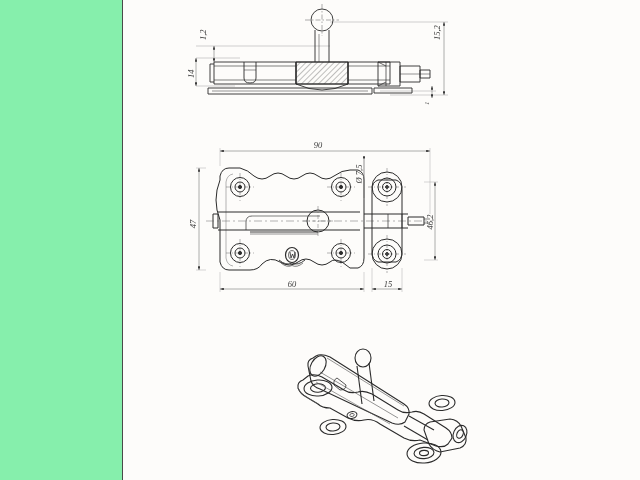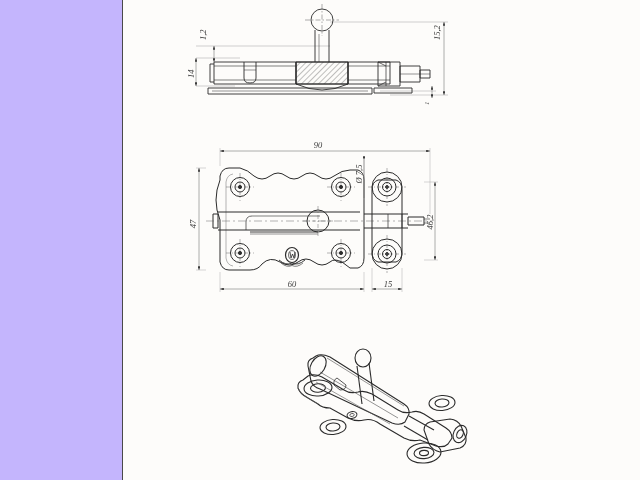--- a/index.html
+++ b/index.html
@@ -4,21 +4,21 @@
 <style>
   html, body {
     margin: 0;
     padding: 0;
     background: #ffffff;
   }
   #page {
     position: relative;
     width: 640px;
     height: 480px;
-    background: #c4b5fd;
+    background: #86efac;
     overflow: hidden;
     font-family: "Liberation Serif", serif;
   }
   .frame-line {
     position: absolute;
     left: 122px;
     top: 0;
     width: 1px;
     height: 480px;
     background: #4a4a4a;

